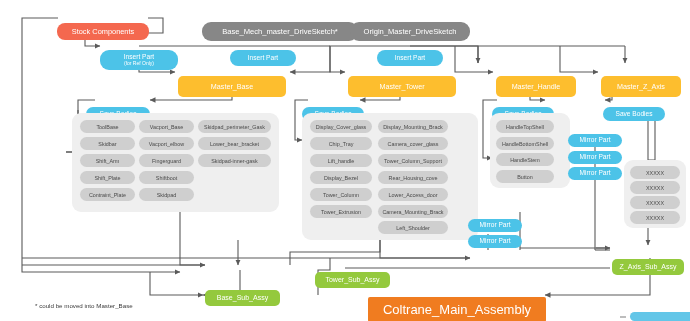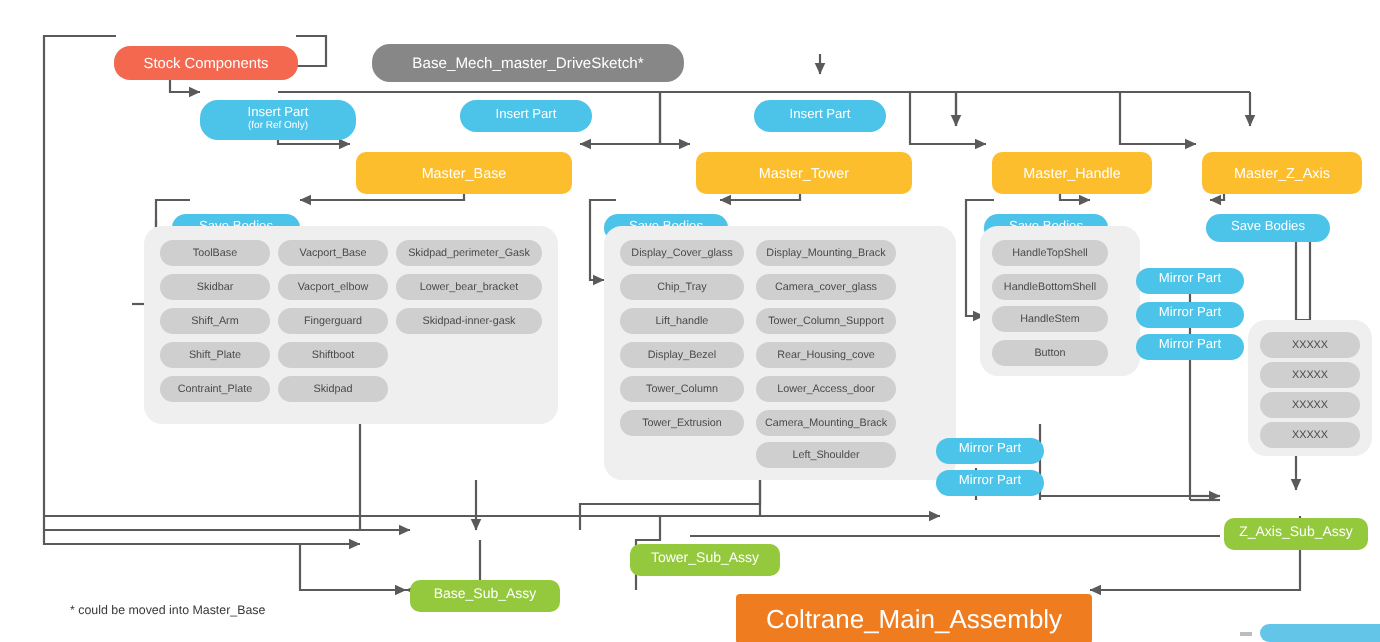--- a/index.html
+++ b/index.html
@@ -104,22 +104,25 @@
       <path d="M650,258 L650,295 L545,295" marker-end="url(#ah)"></path>
       <path d="M330,258 L330,270 L318,270 L318,290 L318,295"></path>
 
       <path d="M595,134 L595,250"></path>
       <path d="M520,212 L520,250"></path>
       <path d="M488,234 L488,250"></path>
       <path d="M595,250 L610,250"></path>
     </g>
   </svg>
 
-  <div class="node gray-head" style="left:186px;top:8px;width:156px;height:19px;">
+  <div class="node gray-head" style="left:202px;top:8px;width:156px;height:19px;">
     <span>Base_Mech_master_DriveSketch*</span>
+  </div>
+  <div class="node gray-head" style="left:350px;top:8px;width:120px;height:19px;">
+    <span>Origin_Master_DriveSketch</span>
   </div>
 
   <div class="node coral" style="left:57px;top:9px;width:92px;height:17px;">
     <span>Stock Components</span>
   </div>
 
   <div class="node cyan two" style="left:100px;top:36px;width:78px;height:20px;flex-direction:column;">
     <span>Insert Part</span>
     <span class="sub">(for Ref Only)</span>
   </div>

